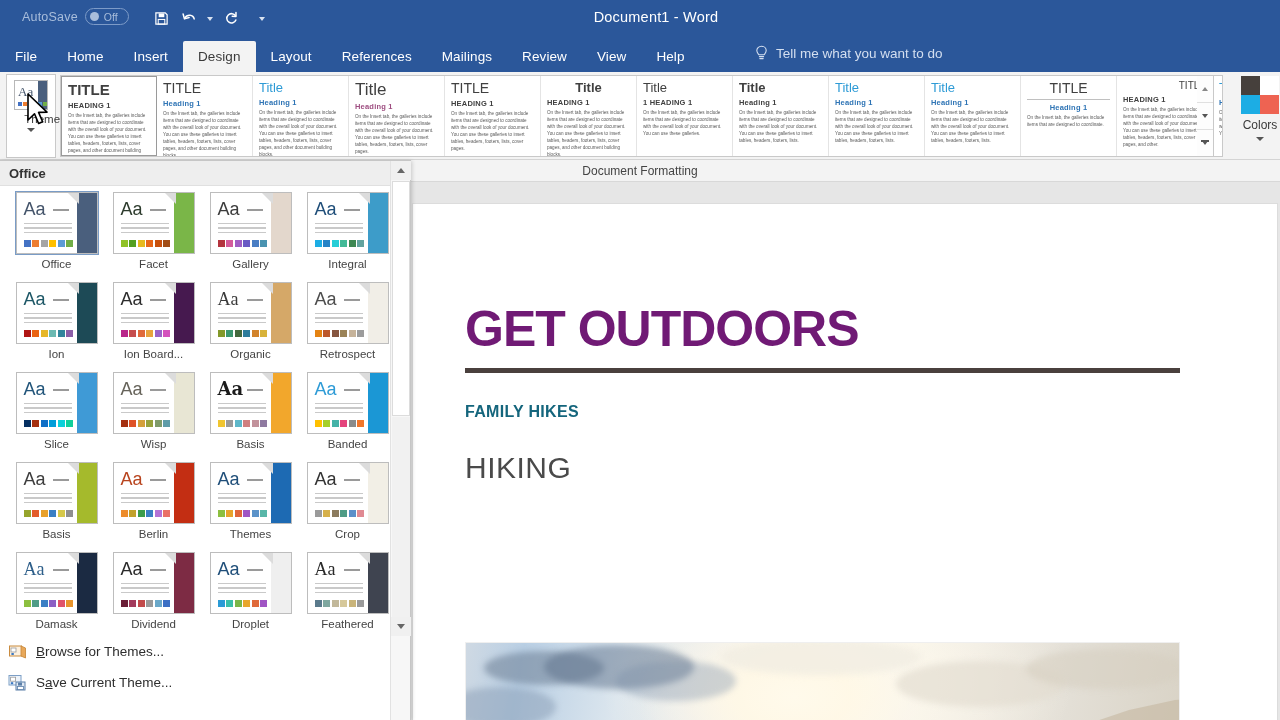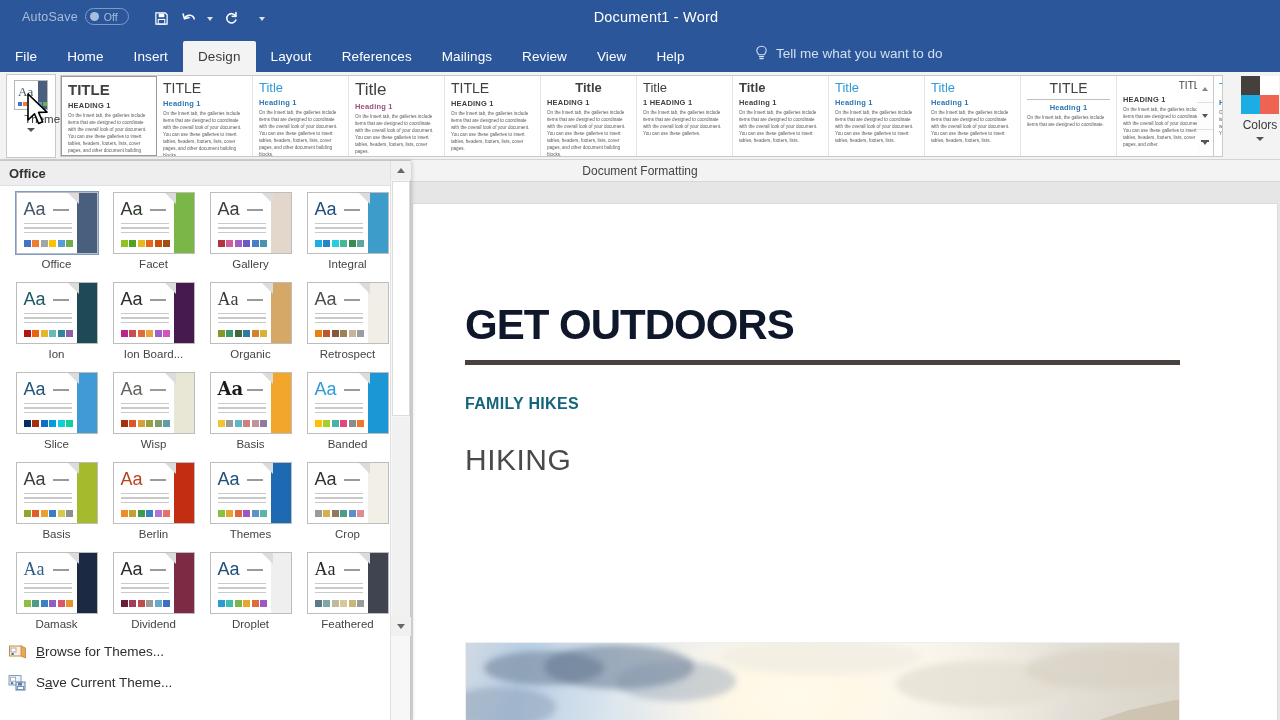--- a/index.html
+++ b/index.html
@@ -134,21 +134,21 @@
     background:#e6e6e6;
   }
   #page {
     position:absolute; left:2px; top:21px; width:866px; height:517px;
     background:#ffffff; border:1px solid #dcdcdc; border-bottom:none;
     overflow:hidden;
   }
   #page-inner { position:absolute; left:52px; top:100px; width:715px; }
   #h-title {
     font-family:"Liberation Sans", sans-serif;
-    font-size:42px; font-weight:bold; color:#0f172a; letter-spacing:-1px;
+    font-size:50px; font-weight:bold; color:#701a75; letter-spacing:-1px;
     line-height:1.0;
   }
   #h-year {
     font-size:27px; font-weight:bold; color:#4a403d; margin-top:18px; letter-spacing:0px;
   }
   #h-rule { height:5px; background:#4a403d; margin-top:14px; width:715px; }
   #h-section { font-size:30px; color:#4a4a4a; margin-top:30px; letter-spacing:.5px; }
   #h-sub { font-size:16px; font-weight:bold; color:#14657c; margin-top:30px; letter-spacing:.3px; }
   #h-para { font-size:19px; color:#3f3f3f; margin-top:12px; position:relative; display:inline-block; }
   #caret { display:inline-block; width:1.5px; height:21px; background:#222; vertical-align:-4px; }

